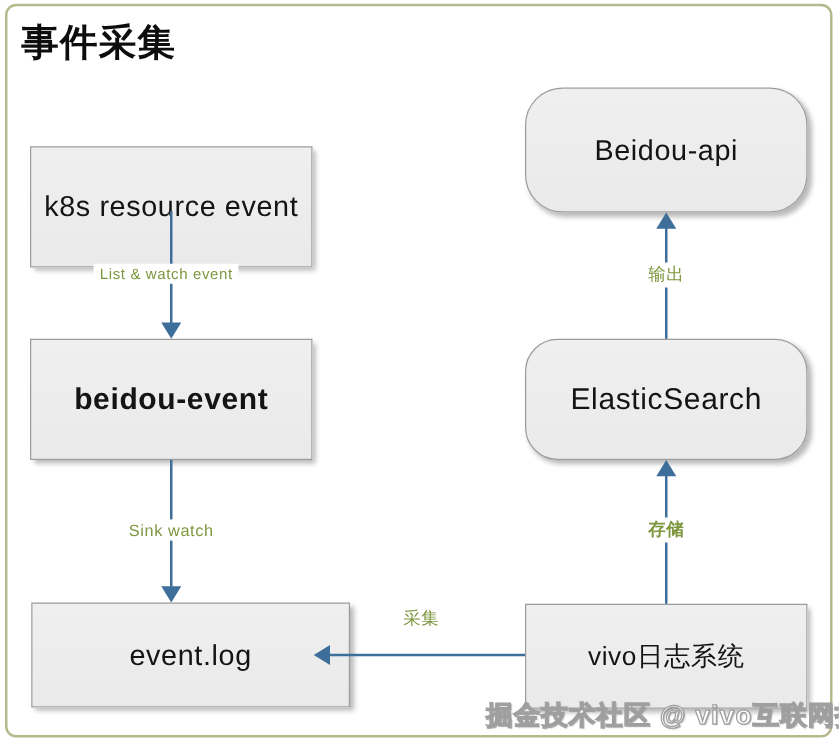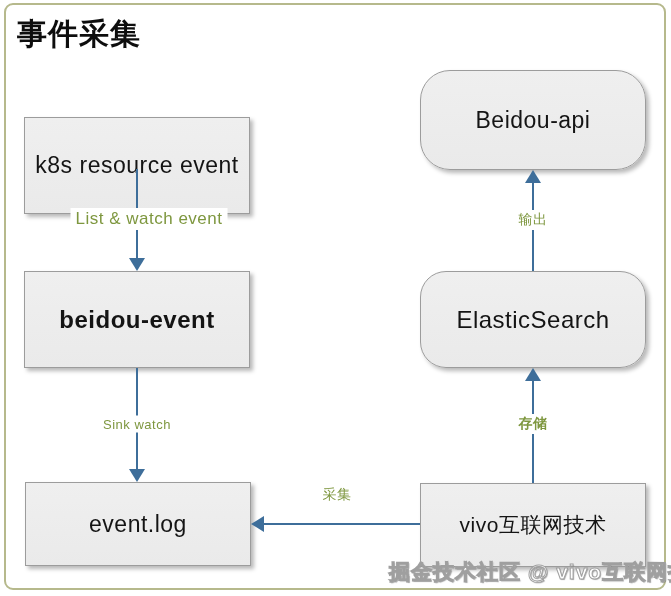--- a/index.html
+++ b/index.html
@@ -99,39 +99,39 @@
 <div class="title">事件采集</div>
 
 <div class="node" style="left:24px; top:72px; width:226px; height:97px;margin-top:45px;">
   <span>k8s resource event</span>
 </div>
 
 <div class="node" style="left:24px; top:271px; width:226px; height:97px; font-size:24px;font-weight:bold;">
   <span>beidou-event</span>
 </div>
 
-<div class="node" style="left:25px; top:482px; width:226px; height:84px;">
+<div class="node" style="left:25px; top:482px; width:255px; height:84px;">
   <span>event.log</span>
 </div>
 
 <div class="node" style="left:420px; top:70px; width:226px; height:100px;border-radius:30px;">
   <span>Beidou-api</span>
 </div>
 
 <div class="node" style="left:420px; top:271px; width:226px; height:97px; font-size:24px;border-radius:26px;">
   <span>ElasticSearch</span>
 </div>
 
 <div class="node" style="left:420px; top:483px; width:226px; height:84px; font-size:21px;">
-  <span>vivo互联网技术</span>
+  <span>vivo日志系统</span>
 </div>
 
 <div class="vline" style="left:136px; top:169px; height:91px;"></div>
 <div class="arrow-down" style="left:129px; top:258px;"></div>
-<div class="edge-label" style="left:149px; top:219px; font-size:17px;text-align:right;">List &amp; watch event</div>
+<div class="edge-label" style="left:133px; top:219px; font-size:12px;text-align:right;">List &amp; watch event</div>
 
 <div class="vline" style="left:136px; top:368px; height:103px;"></div>
 <div class="arrow-down" style="left:129px; top:469px;"></div>
 <div class="edge-label" style="left:137px; top:424px; font-size:13px;">Sink watch</div>
 
 <div class="hline" style="left:262px; top:523px; width:158px;"></div>
 <div class="arrow-left" style="left:251px; top:516px;"></div>
 <div class="edge-label" style="left:337px; top:495px;">采集</div>
 
 <div class="vline" style="left:532px; top:379px; height:104px;"></div>

